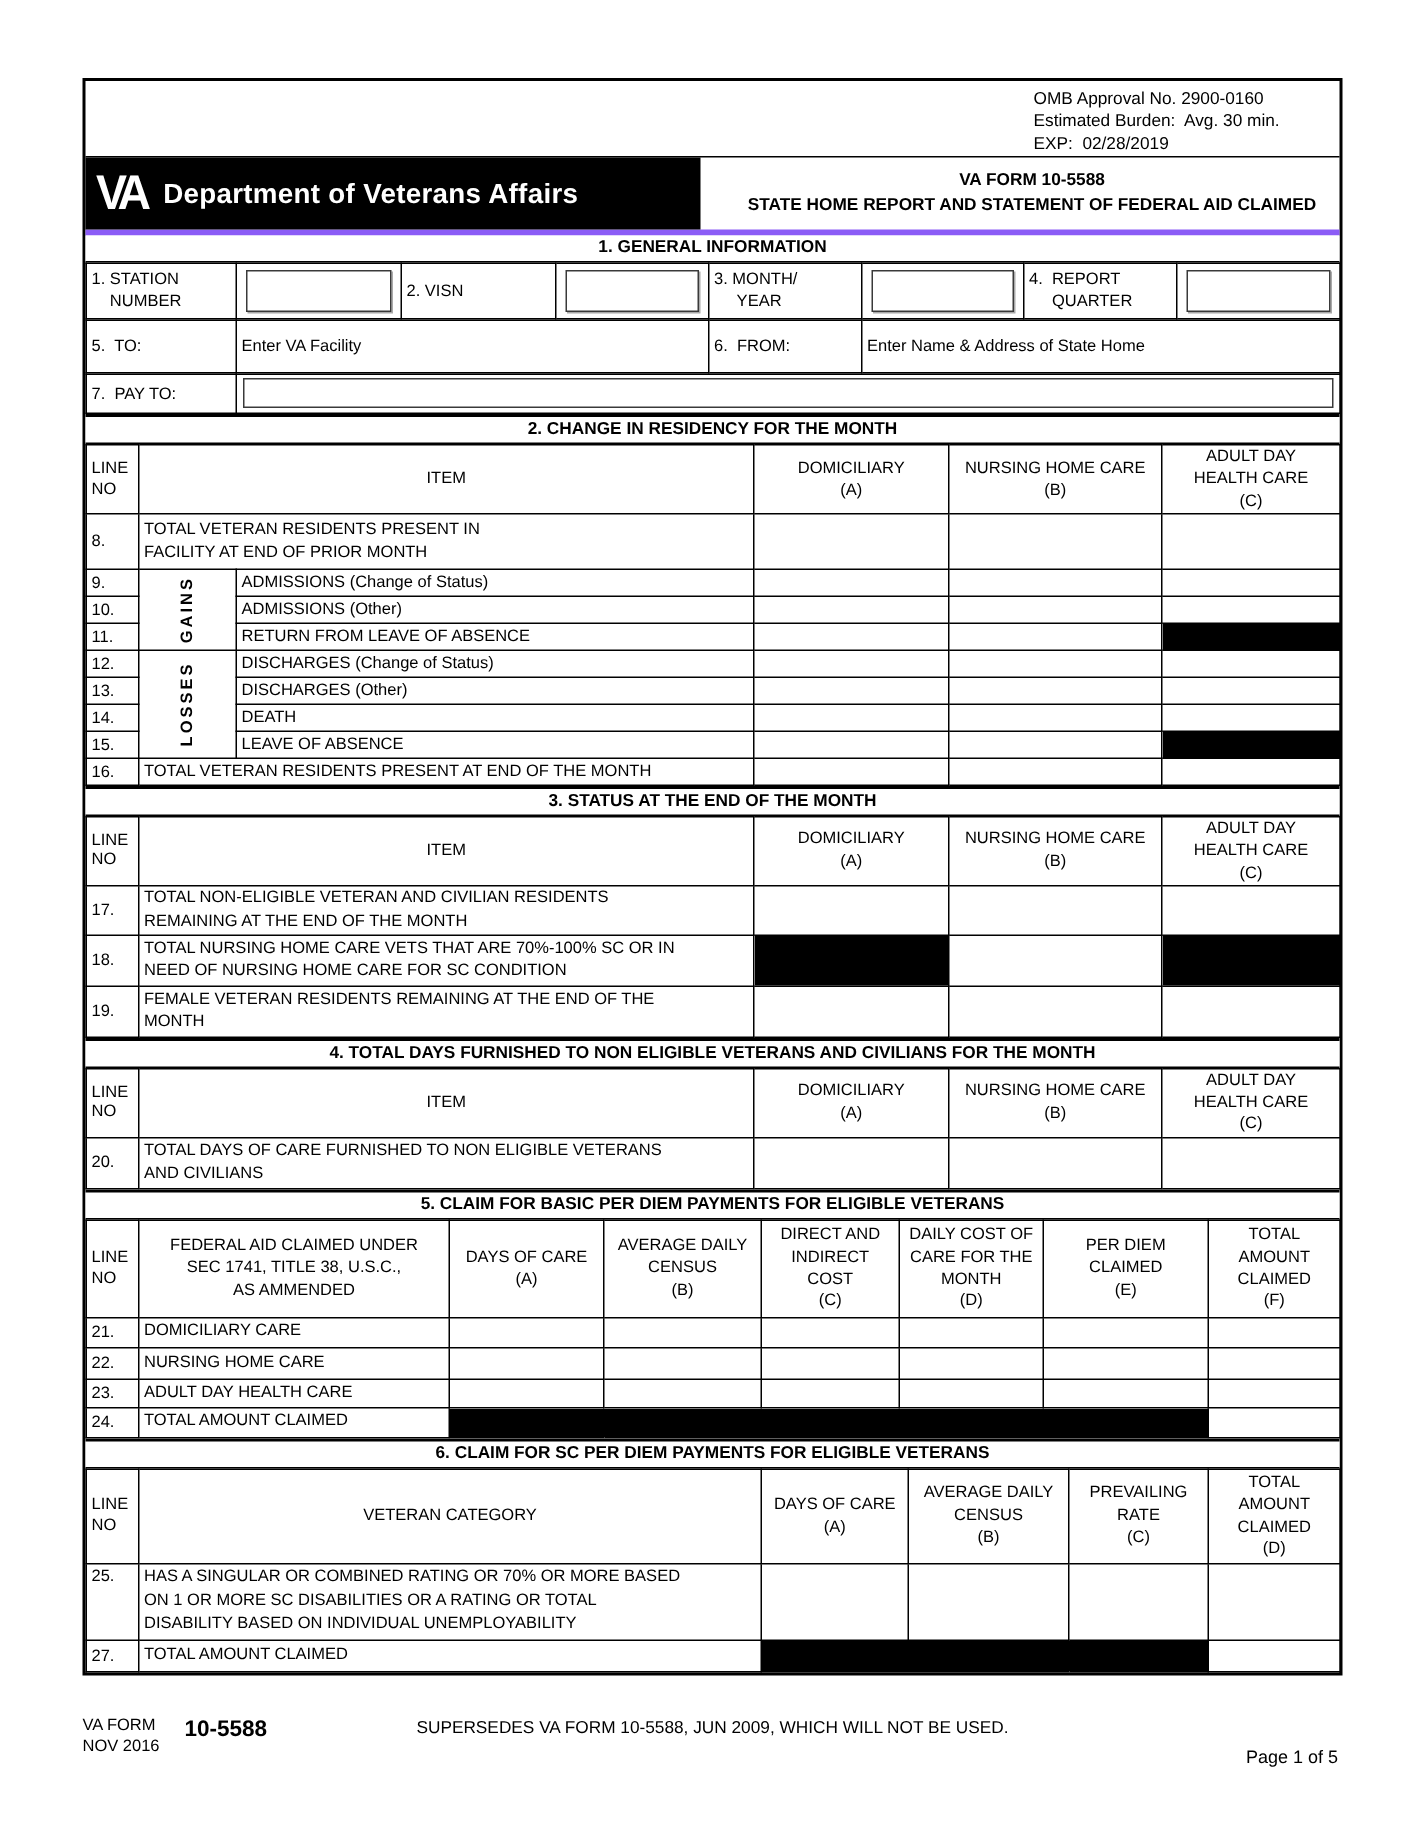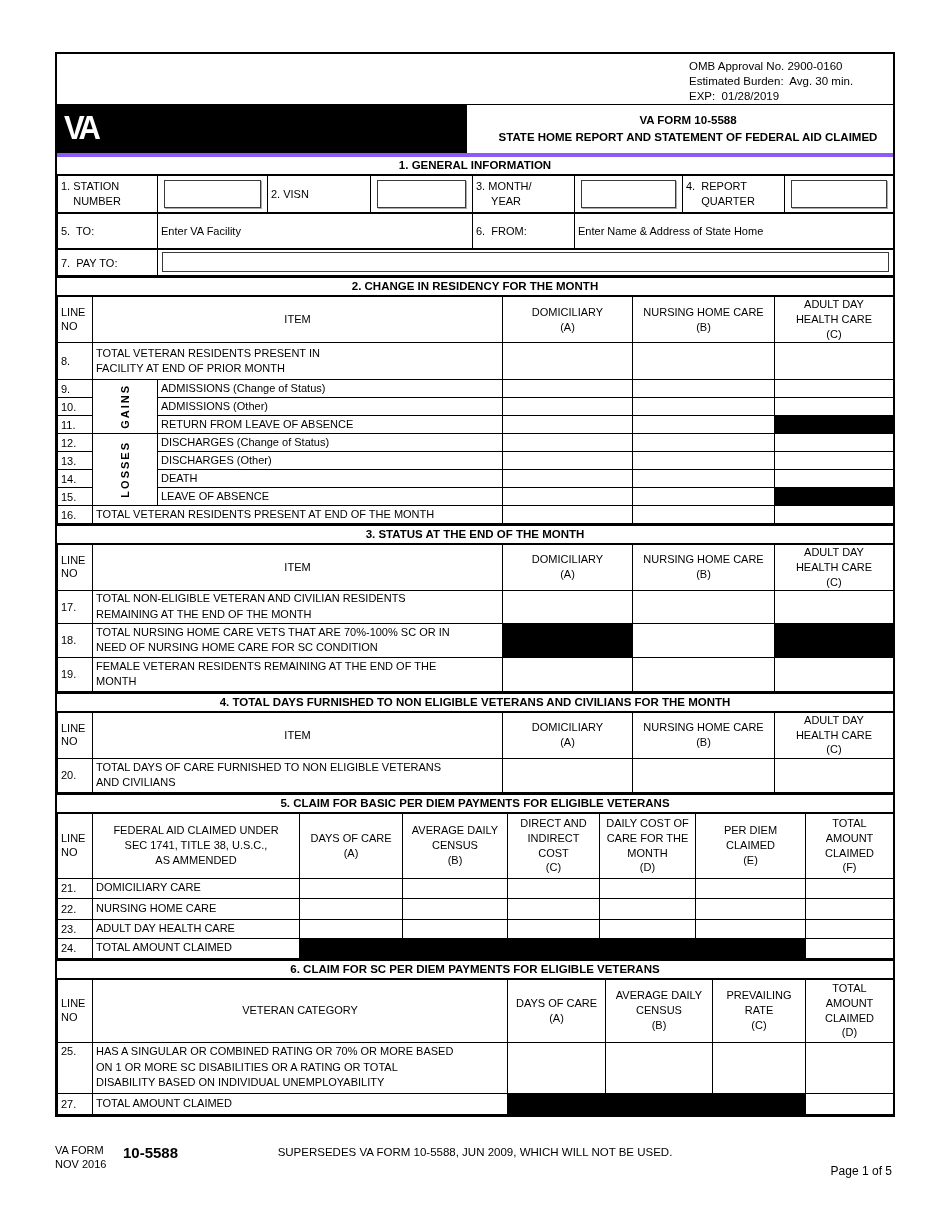--- a/index.html
+++ b/index.html
@@ -47,26 +47,27 @@
   .f-page { position:absolute; right:3px; top:24px; font-size:12px; }
 </style>
 </head>
 <body>
 
 <div class="form">
 
   <div class="omb-row">
     <div class="omb">OMB Approval No. 2900-0160
 Estimated Burden:  Avg. 30 min.
-EXP:  01/28/2019</div>
+EXP:  02/28/2019</div>
   </div>
 
   <div class="banner">
     <div class="banner-black">
       <span class="va-logo">VA</span>
+      <span class="dept">Department of Veterans Affairs</span>
     </div>
     <div class="title-block">
       <div>VA FORM 10-5588</div>
       <div>STATE HOME REPORT AND STATEMENT OF FEDERAL AID CLAIMED</div>
     </div>
   </div>
 
   <div class="sechead first">1.  GENERAL INFORMATION</div>
   <table class="f">
     <colgroup>

